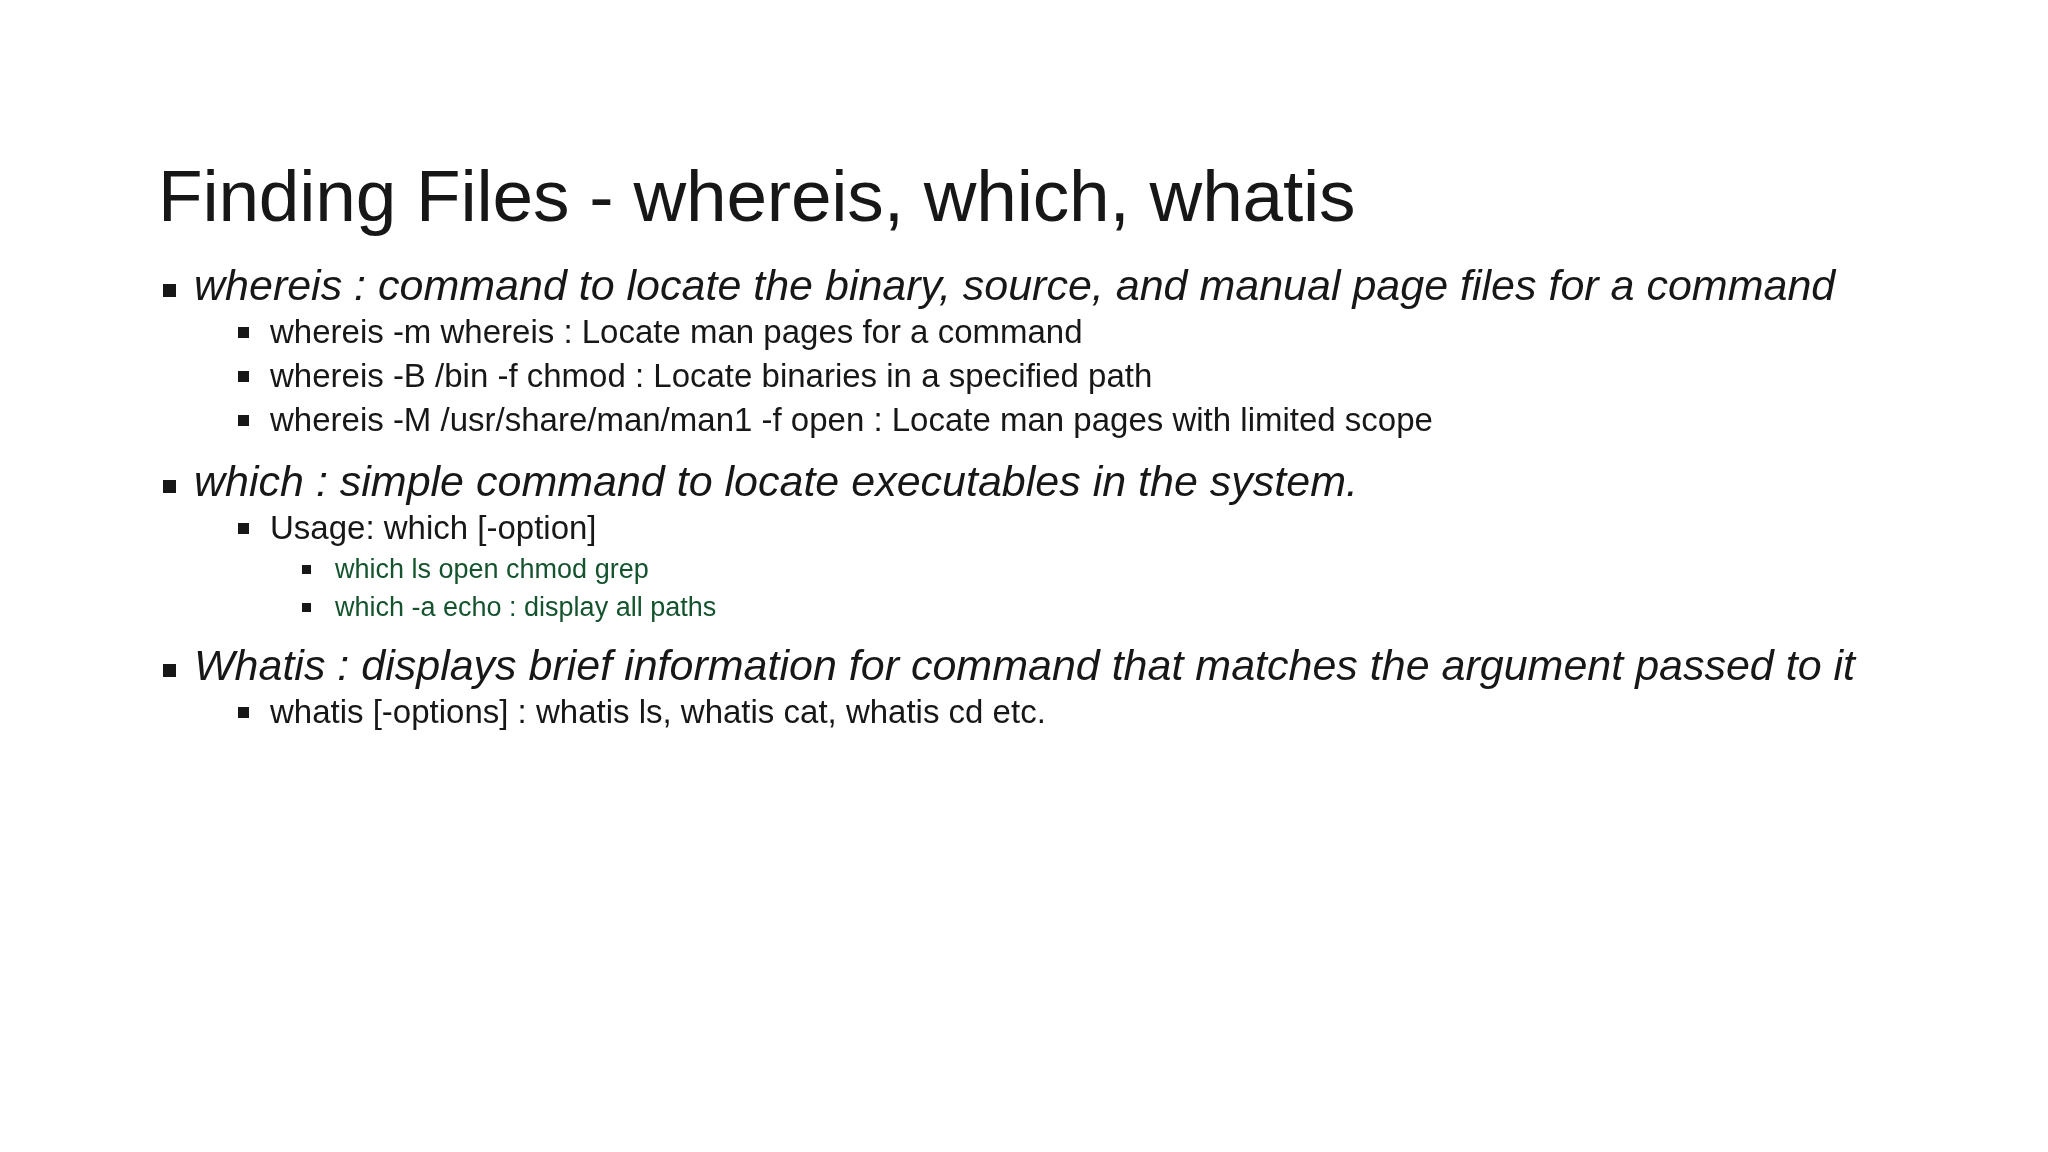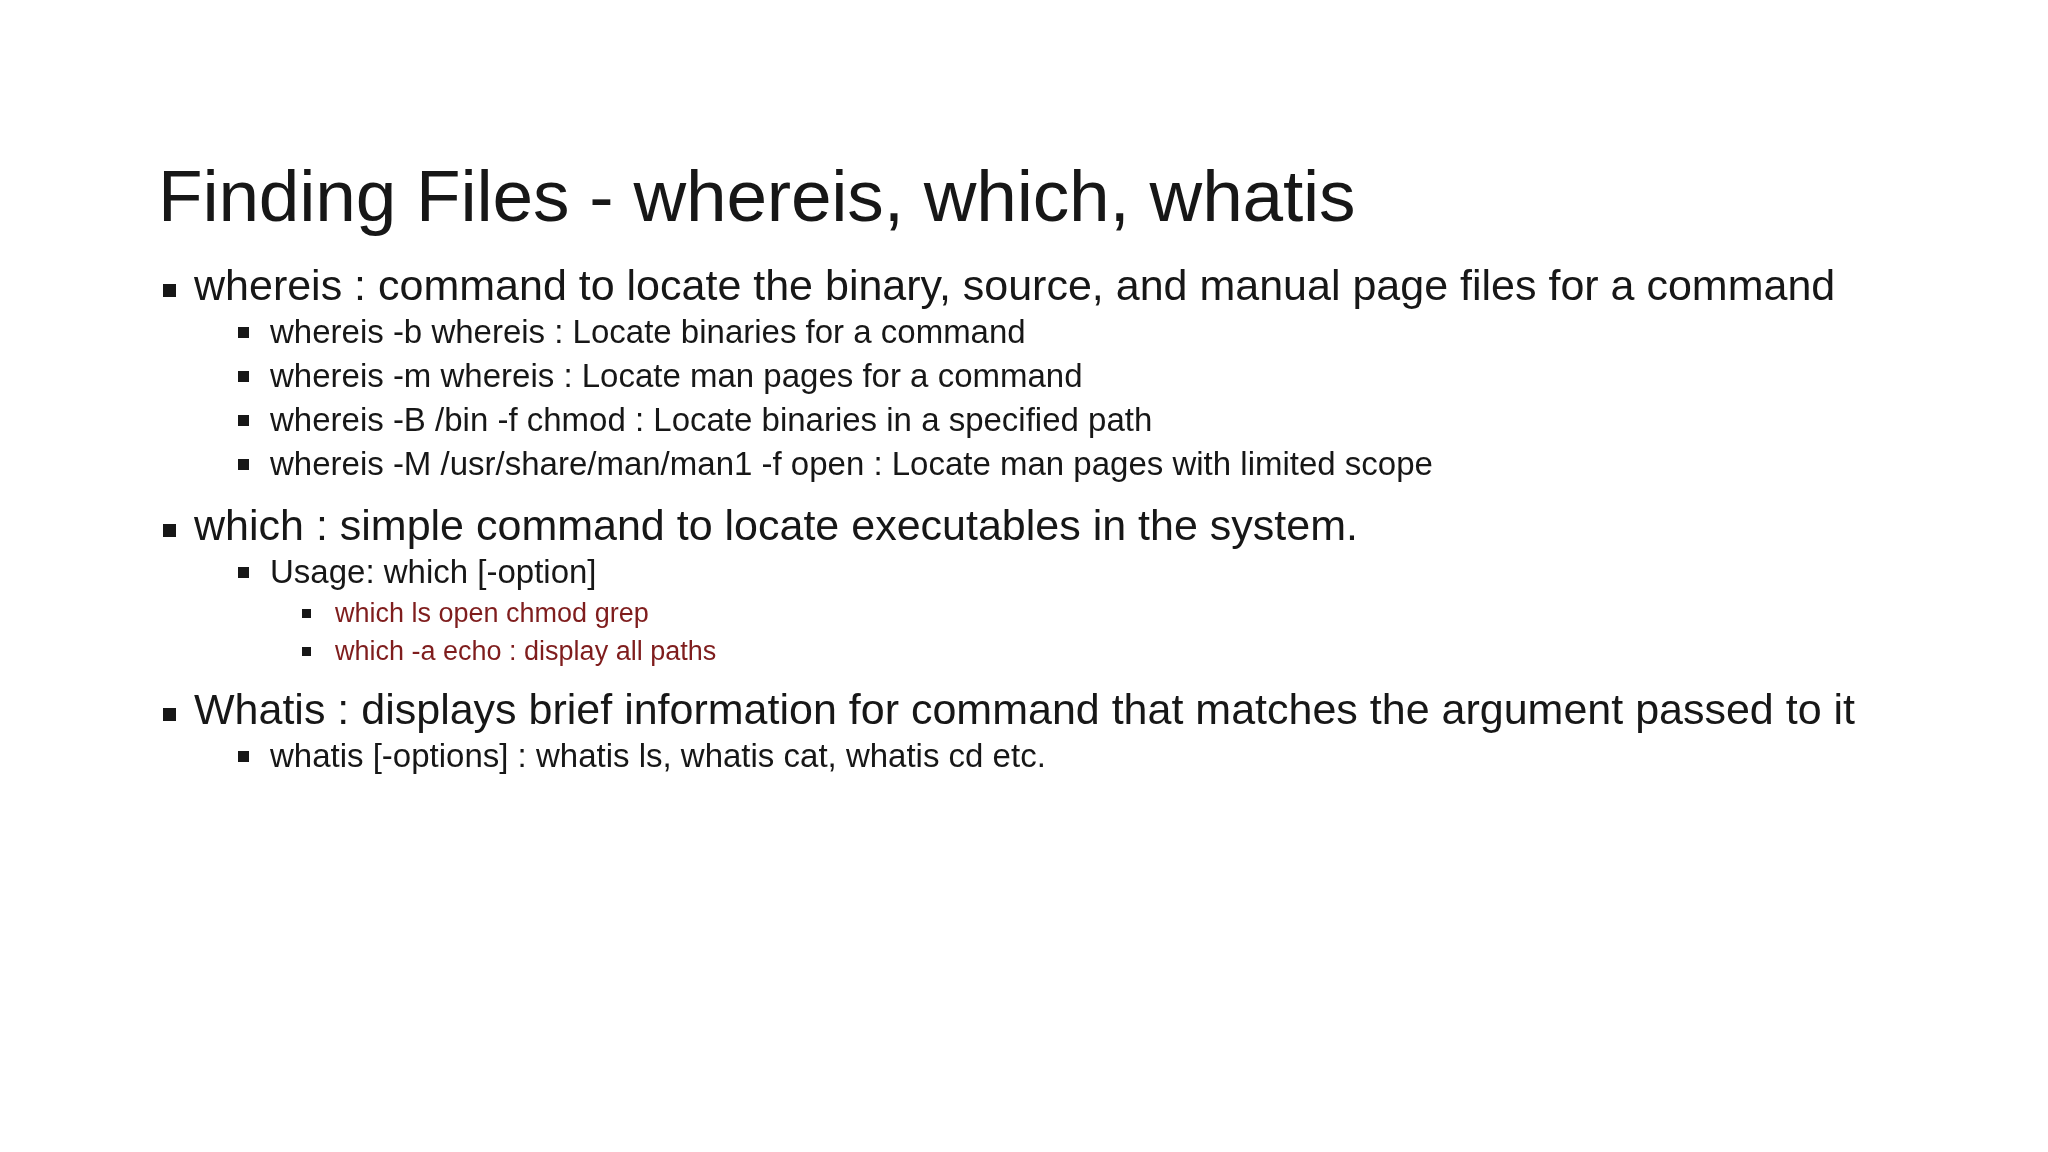--- a/index.html
+++ b/index.html
@@ -71,20 +71,21 @@
     left: 13px;
     top: 22px;
     width: 13px;
     height: 13px;
   }
   .lvl1 .btext {
     font-size: 43px;
     line-height: 46px;
     font-weight: 400;
     color: #171717;
+    font-style: italic;
   }
 
   
   .lvl2 {
     padding-left: 120px;
     margin-bottom: 1px;
   }
   .lvl2 .marker {
     left: 88px;
     top: 17px;
@@ -106,21 +107,21 @@
   .lvl3 .marker {
     left: 152px;
     top: 15px;
     width: 9px;
     height: 9px;
   }
   .lvl3 .btext {
     font-size: 27px;
     line-height: 38px;
     font-weight: 400;
-    color: #7f1d1d;
+    color: #14532d;
   }
 
   
   .group-gap {
     height: 16px;
   }
 </style>
 </head>
 <body>
 
@@ -128,24 +129,20 @@
 
   <h1 class="slide-title">Finding Files - whereis, which, whatis</h1>
 
   <div class="body-area">
 
     <div class="bullet lvl1">
       <span class="marker"></span>
       <span class="btext">whereis : command to locate the binary, source, and manual page files for a command</span>
     </div>
 
-    <div class="bullet lvl2">
-      <span class="marker"></span>
-      <span class="btext">whereis -b whereis : Locate binaries for a command</span>
-    </div>
     <div class="bullet lvl2">
       <span class="marker"></span>
       <span class="btext">whereis -m whereis : Locate man pages for a command</span>
     </div>
     <div class="bullet lvl2">
       <span class="marker"></span>
       <span class="btext">whereis -B /bin -f chmod : Locate binaries in a specified path</span>
     </div>
     <div class="bullet lvl2">
       <span class="marker"></span>

